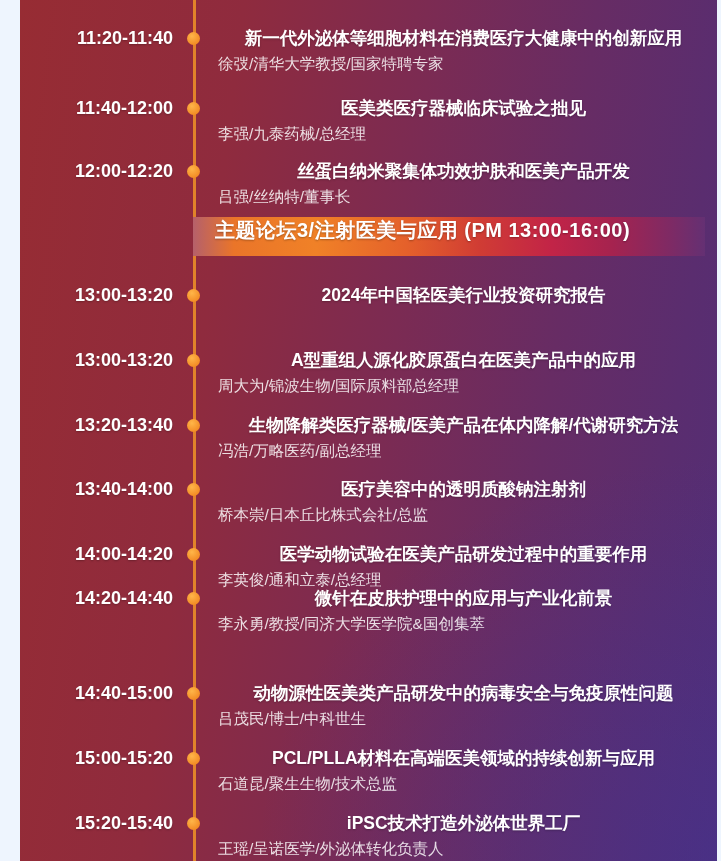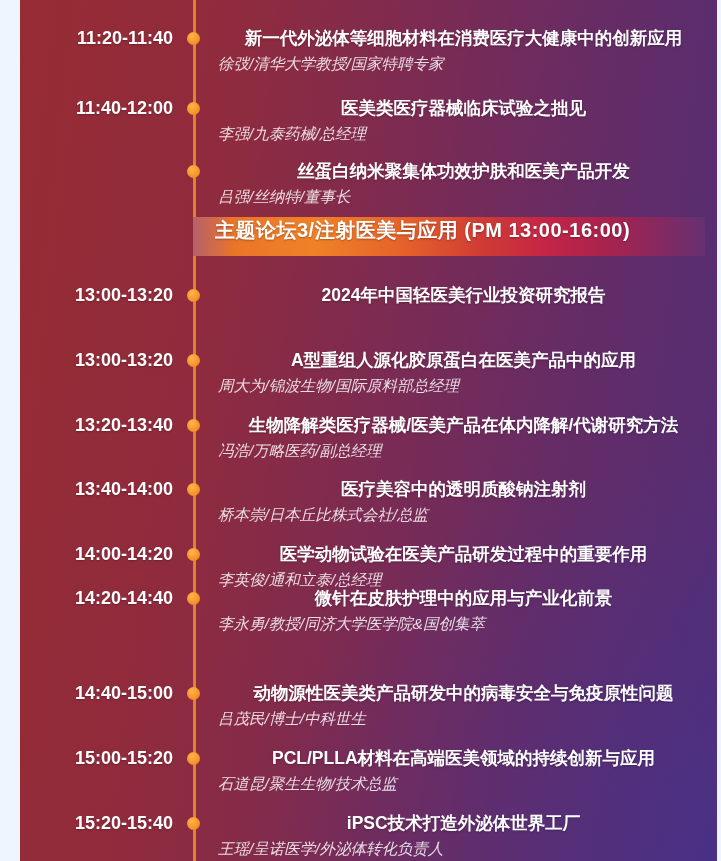--- a/index.html
+++ b/index.html
@@ -28,21 +28,21 @@
     position:absolute;left:167px;top:6px;width:13px;height:13px;border-radius:50%;
     background:radial-gradient(circle at 38% 32%,#ffb649,#ee7c17);
   }
   .txt{margin-left:198px;margin-right:8px;}
   .title{
     color:#ffffff;font-weight:bold;font-size:17.5px;line-height:24px;
     text-shadow:0 1px 2px rgba(0,0,0,.25);
     text-align:center;
   }
   .speaker{
-    color:rgba(255,255,255,.84);font-size:15.5px;line-height:22px;margin-top:3px;font-style:italic;
+    color:rgba(255,255,255,.84);font-size:15.5px;line-height:22px;margin-top:3px;
   }
   .banner{
     position:absolute;left:173px;top:217px;width:512px;height:39px;
     display:flex;align-items:flex-start;padding-left:22px;box-sizing:border-box;
     background:linear-gradient(90deg,#b5606b 0%,#ea7529 8%,#f08127 24%,#e4602b 42%,#d03c34 56%,#c22447 70%,#a5234f 82%,#7f2a64 93%,#643073 100%);
   }
   .banner-label{
     color:#ffffff;font-weight:bold;font-size:20px;letter-spacing:.5px;white-space:nowrap;
     text-shadow:0 1px 2px rgba(0,0,0,.3);
   }
@@ -65,20 +65,21 @@
   <div class="row" style="top:96px">
     <span class="time">11:40-12:00</span>
     <span class="dot"></span>
     <div class="txt">
       <div class="title">医美类医疗器械临床试验之拙见</div>
       <div class="speaker">李强/九泰药械/总经理</div>
     </div>
   </div>
 
   <div class="row" style="top:159px">
+    <span class="time">12:00-12:20</span>
     <span class="dot"></span>
     <div class="txt">
       <div class="title">丝蛋白纳米聚集体功效护肤和医美产品开发</div>
       <div class="speaker">吕强/丝纳特/董事长</div>
     </div>
   </div>
 
   <div class="banner">
     <span class="banner-label">主题论坛3/注射医美与应用 (PM 13:00-16:00)</span>
   </div>

